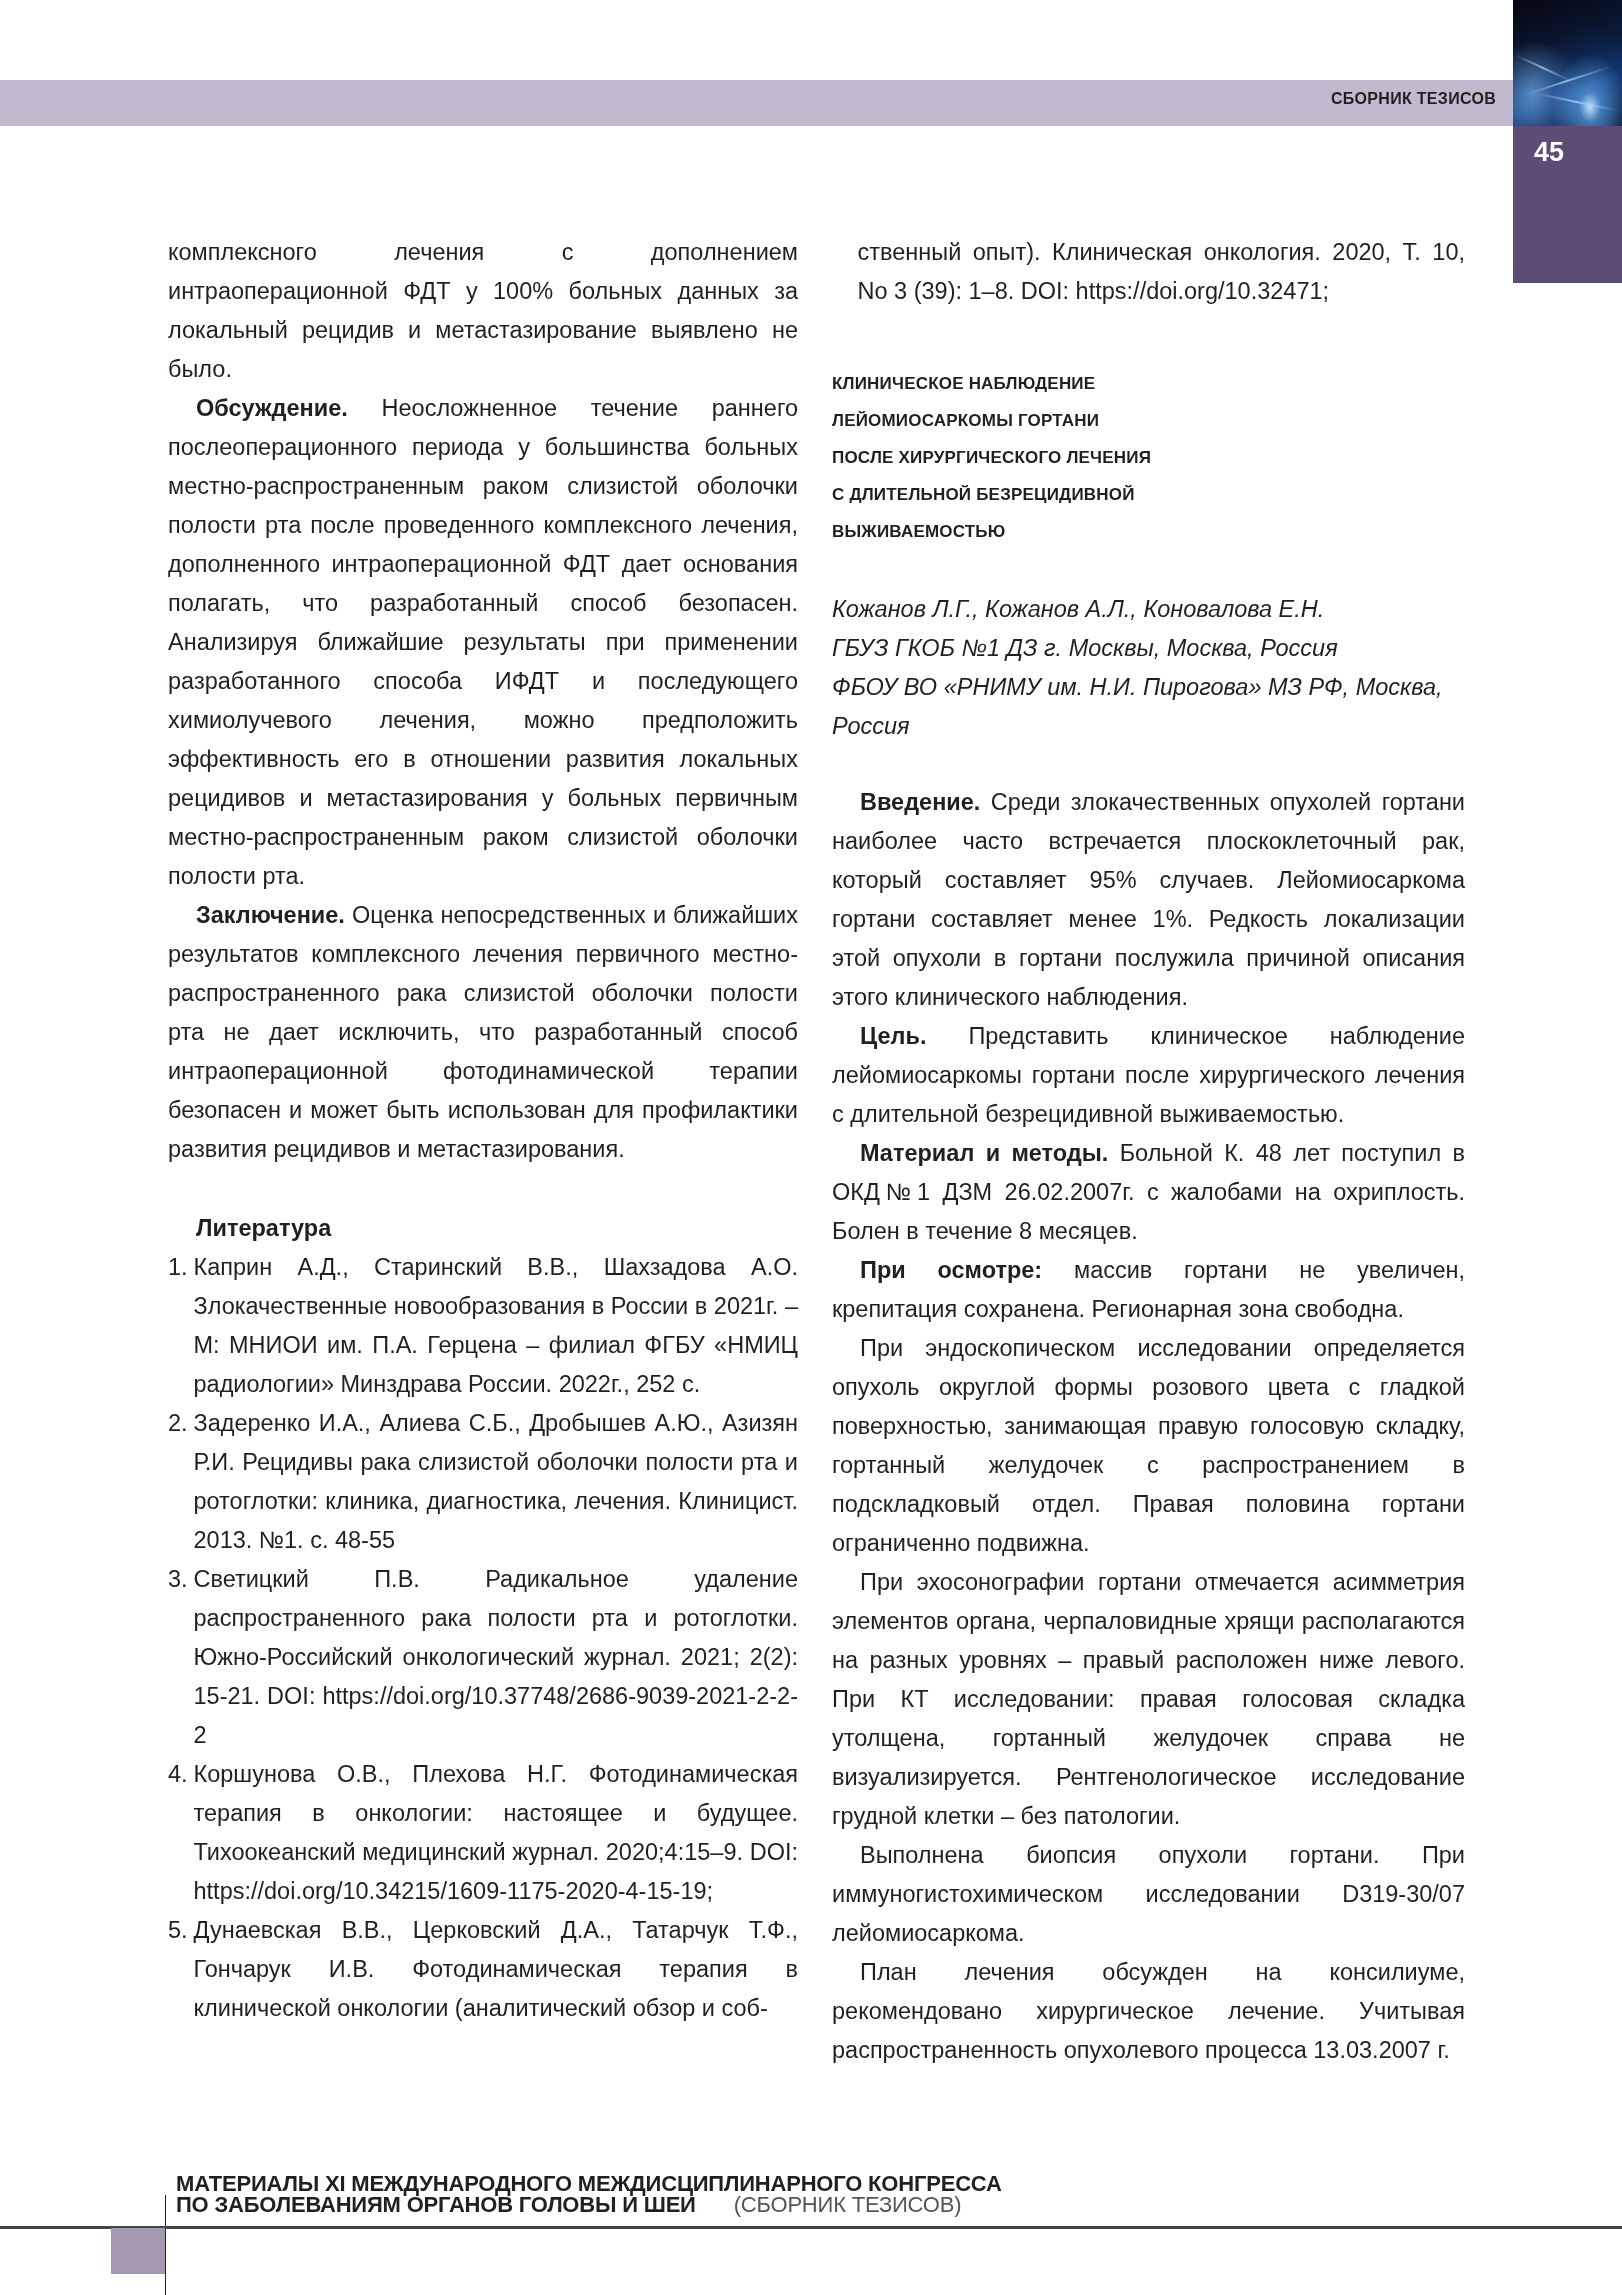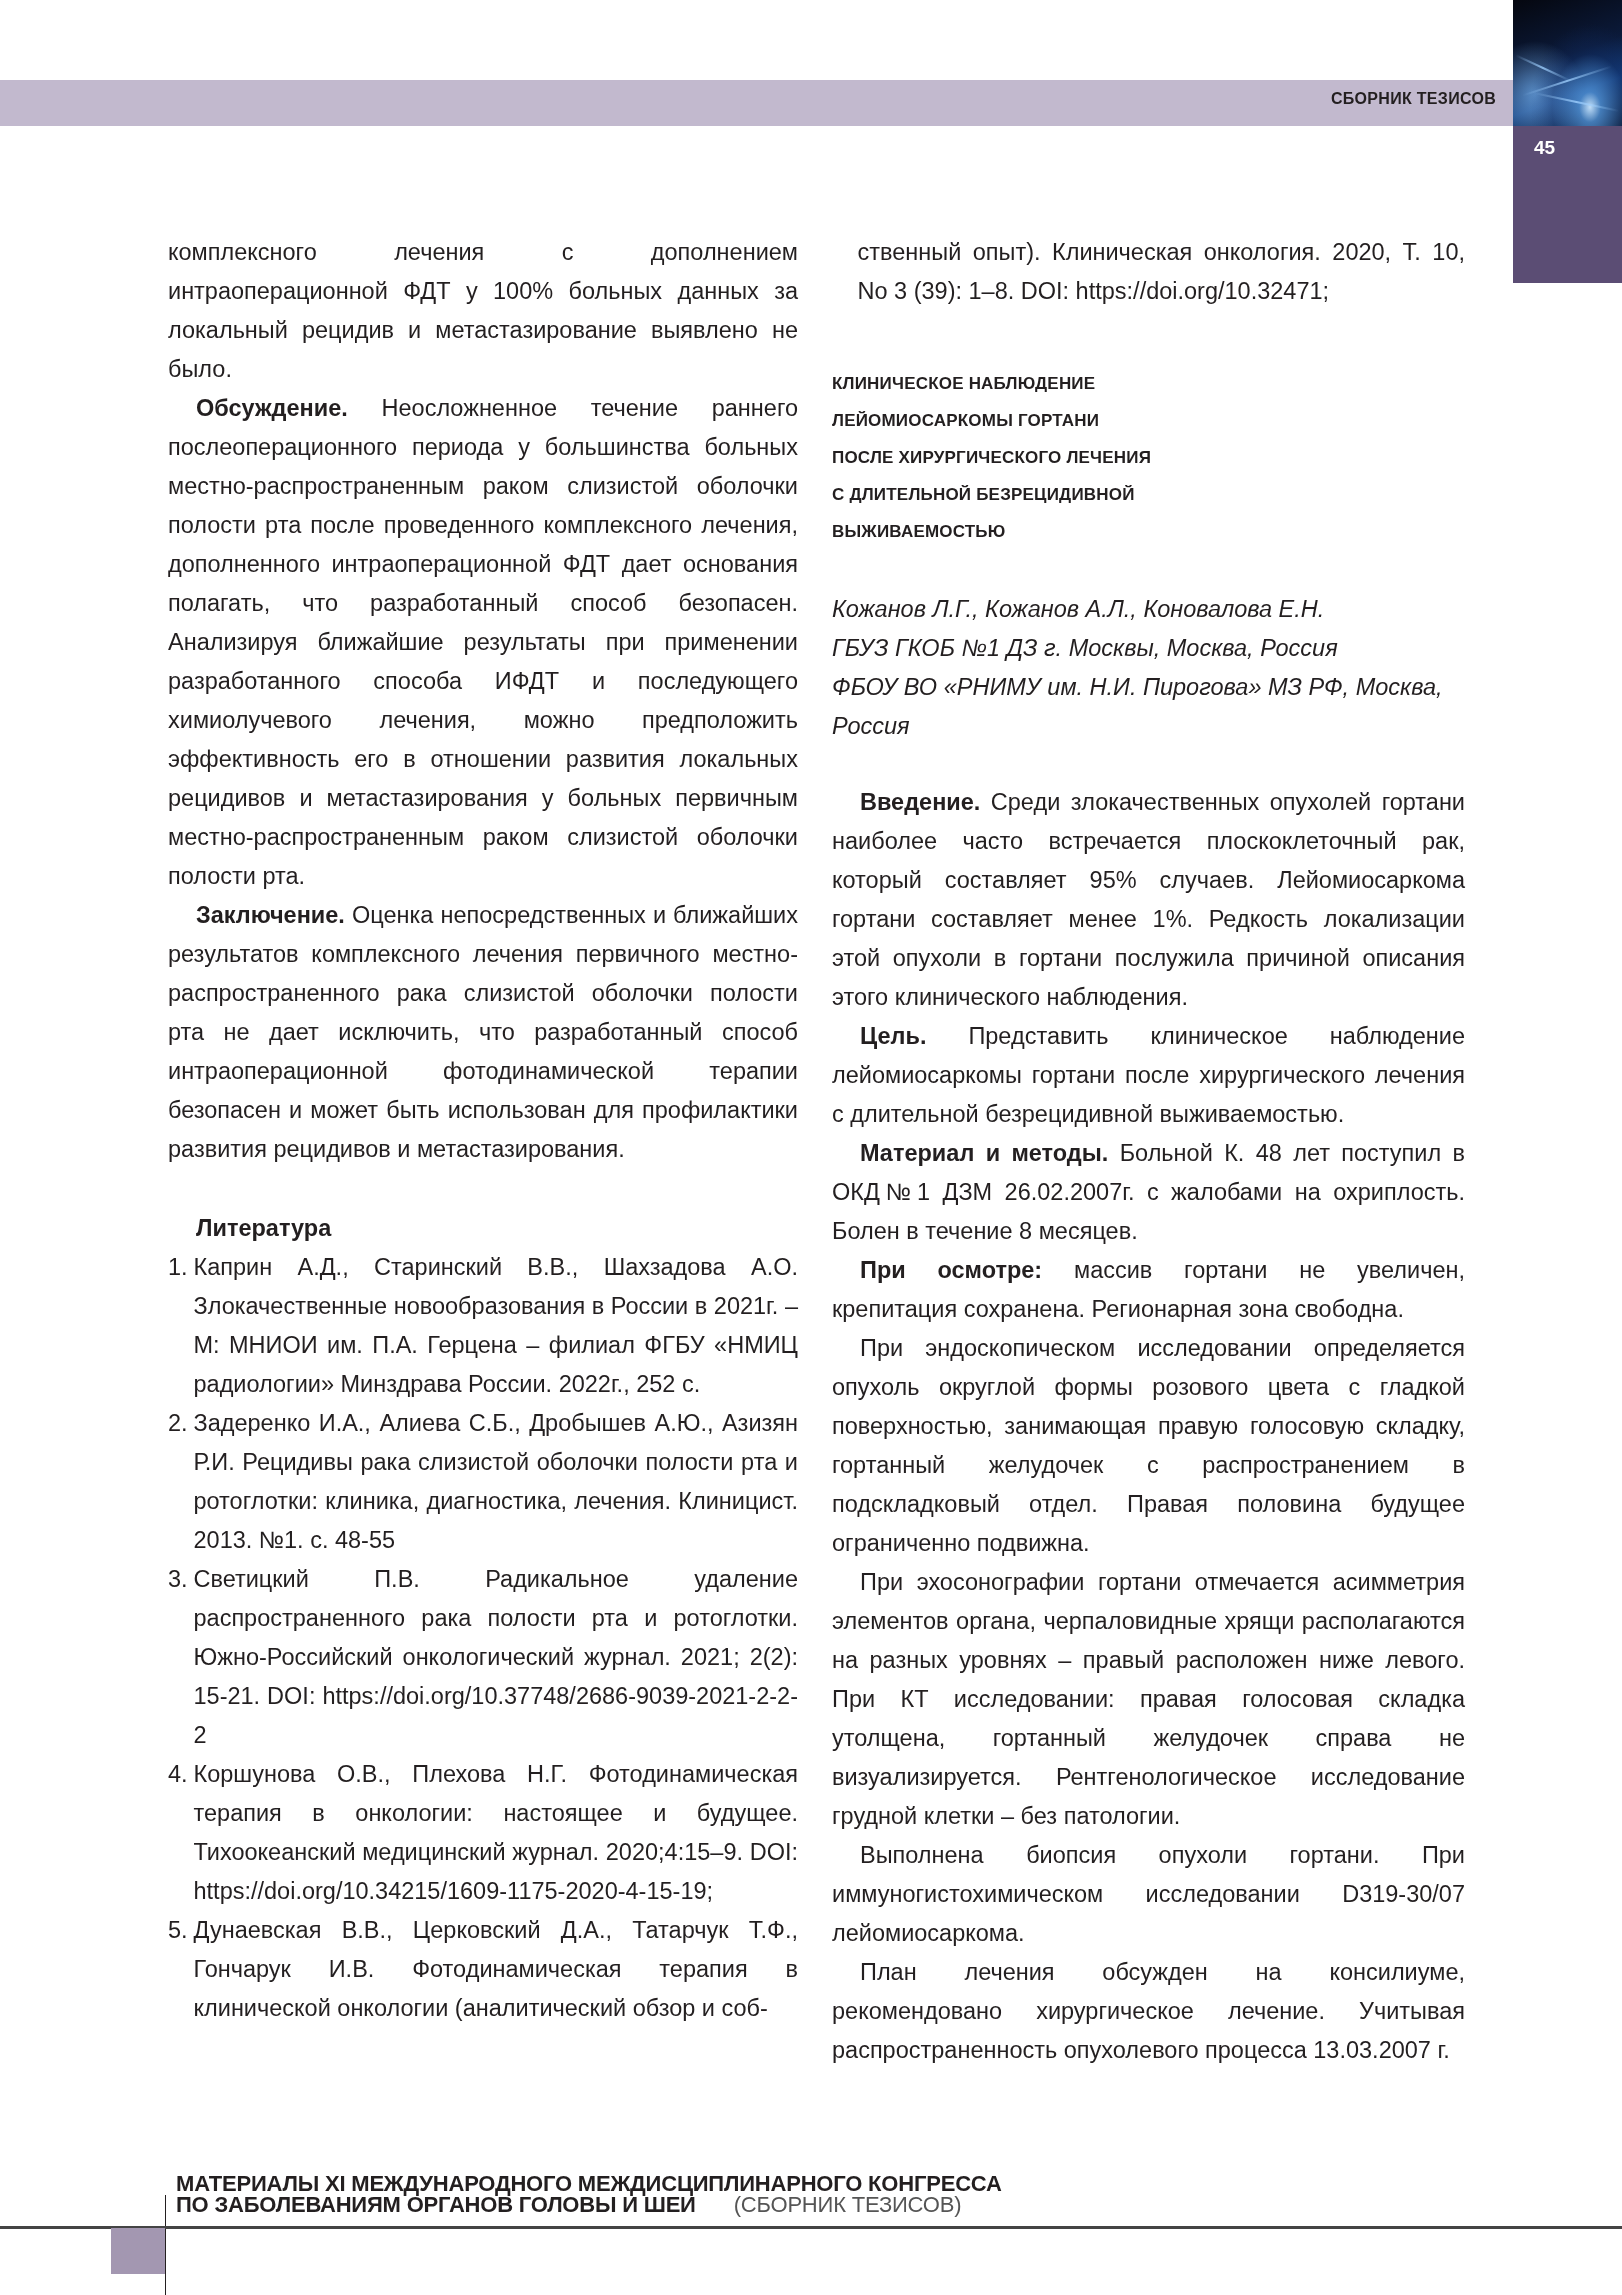--- a/index.html
+++ b/index.html
@@ -10,21 +10,21 @@
        font-weight:bold;font-size:16px;color:#231f20;letter-spacing:0.3px;}
   .corner-img{position:absolute;left:1513px;top:0;width:110px;height:126px;
        background:
          radial-gradient(ellipse at 70% 85%, rgba(200,230,255,0.95) 0, rgba(90,160,230,0.7) 10%, rgba(20,50,110,0.3) 35%, transparent 55%),
          radial-gradient(ellipse at 20% 75%, rgba(120,180,240,0.7) 0, transparent 40%),
          linear-gradient(160deg,#05070f 0%,#0b1a3a 45%,#123a78 70%,#0a1428 100%);}
   .corner-img .streak{position:absolute;height:2px;border-radius:2px;
        background:linear-gradient(90deg,transparent,#9fd0ff,transparent);opacity:.8;}
   .page-box{position:absolute;left:1513px;top:126px;width:110px;height:157px;background:#5b4d74;}
   .page-num{position:absolute;left:1534px;top:137px;font-family:"Liberation Sans",sans-serif;
-       font-weight:bold;font-size:19px;color:#ffffff;}
+       font-weight:bold;font-size:27px;color:#ffffff;}
   .col{position:absolute;top:233px;font-family:"Liberation Sans",sans-serif;font-size:23.5px;
        line-height:39px;text-align:justify;color:#231f20;}
   .col p{margin:0;}
   .col-left{left:168px;width:630px;}
   .col-right{left:832px;width:633px;}
   .indent{text-indent:28px;}
   .b{font-weight:bold;}
   .title{font-weight:bold;font-size:17px;line-height:37px;text-transform:uppercase;margin:54px 0 0 0 !important;
        text-align:left;letter-spacing:0.2px;}
   .authors{font-style:italic;margin-top:40px !important;text-align:left;}
@@ -94,21 +94,21 @@
   <div class="authors">
     <div>Кожанов Л.Г., Кожанов А.Л., Коновалова Е.Н.</div>
     <div>ГБУЗ ГКОБ №1 ДЗ г. Москвы, Москва, Россия</div>
     <div>ФБОУ ВО «РНИМУ им. Н.И. Пирогова» МЗ РФ, Москва, Россия</div>
   </div>
   <div class="gap"></div>
   <p class="indent"><span class="b">Введение.</span><span> Среди злокачественных опухолей гортани наиболее часто встречается плоскоклеточный рак, который составляет 95% случаев. Лейомиосаркома гортани составляет менее 1%. Редкость локализации этой опухоли в гортани послужила причиной описания этого клинического наблюдения.</span></p>
   <p class="indent"><span class="b">Цель.</span><span> Представить клиническое наблюдение лейомиосаркомы гортани после хирургического лечения с длительной безрецидивной выживаемостью.</span></p>
   <p class="indent"><span class="b">Материал и методы.</span><span> Больной К. 48 лет поступил в ОКД№1 ДЗМ 26.02.2007г. с жалобами на охриплость. Болен в течение 8 месяцев.</span></p>
   <p class="indent"><span class="b">При осмотре:</span><span> массив гортани не увеличен, крепитация сохранена. Регионарная зона свободна.</span></p>
-  <p class="indent">При эндоскопическом исследовании определяется опухоль округлой формы розового цвета с гладкой поверхностью, занимающая правую голосовую складку, гортанный желудочек с распространением в подскладковый отдел. Правая половина будущее ограниченно подвижна.</p>
+  <p class="indent">При эндоскопическом исследовании определяется опухоль округлой формы розового цвета с гладкой поверхностью, занимающая правую голосовую складку, гортанный желудочек с распространением в подскладковый отдел. Правая половина гортани ограниченно подвижна.</p>
   <p class="indent">При эхосонографии гортани отмечается асимметрия элементов органа, черпаловидные хрящи располагаются на разных уровнях – правый расположен ниже левого. При КТ исследовании: правая голосовая складка утолщена, гортанный желудочек справа не визуализируется. Рентгенологическое исследование грудной клетки – без патологии.</p>
   <p class="indent">Выполнена биопсия опухоли гортани. При иммуногистохимическом исследовании D319-30/07 лейомиосаркома.</p>
   <p class="indent">План лечения обсужден на консилиуме, рекомендовано хирургическое лечение. Учитывая распространенность опухолевого процесса 13.03.2007 г.</p>
 </div>
 
 <div class="footer-l1">МАТЕРИАЛЫ XI МЕЖДУНАРОДНОГО МЕЖДИСЦИПЛИНАРНОГО КОНГРЕССА</div>
 <div class="footer-l2"><span>ПО ЗАБОЛЕВАНИЯМ ОРГАНОВ ГОЛОВЫ И ШЕИ</span><span class="light"> (СБОРНИК ТЕЗИСОВ)</span></div>
 <div class="footer-vline"></div>
 <div class="footer-rule"></div>
 <div class="footer-box"></div>

